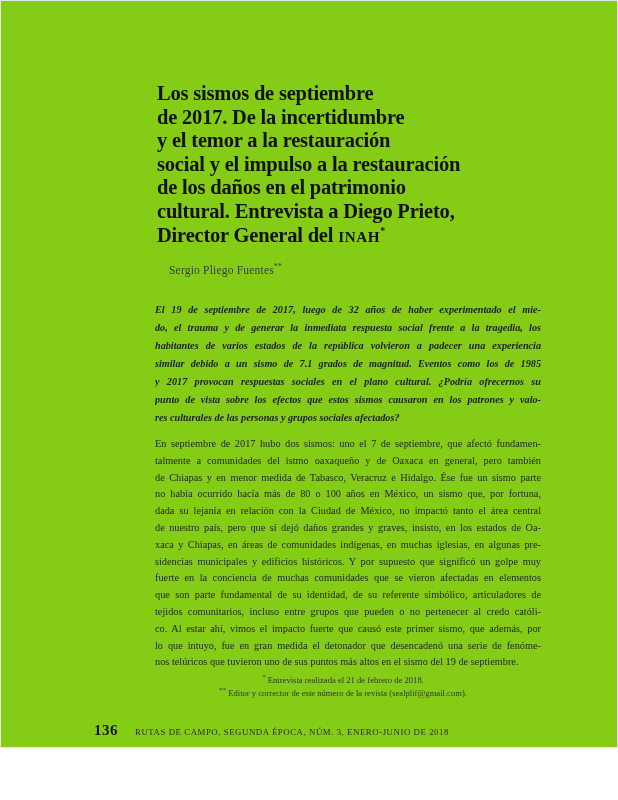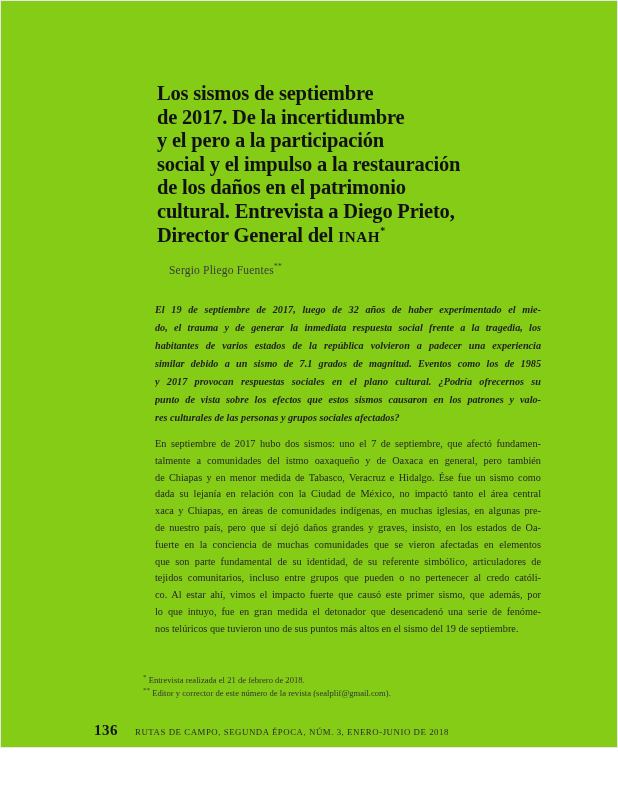--- a/index.html
+++ b/index.html
@@ -76,20 +76,21 @@
   .jline.final { text-align-last: left; }
   
   .footnotes-block {
     position: absolute;
     left: 143px;
     top: 674px;
     width: 400px;
     font-size: 8.6px;
     line-height: 12.9px;
     color: #333333;
+    text-align: center;
   }
   .footnote-marker { font-size: 7px; vertical-align: super; line-height: 0; }
   
   .page-footer {
     position: absolute;
     left: 80px;
     top: 722px;
     display: flex;
     align-items: baseline;
   }
@@ -109,21 +110,21 @@
 </style>
 </head>
 <body>
 
 <div class="page">
 
   <header class="title-block">
     <h1 class="article-title">
       <span class="title-line">Los sismos de septiembre</span>
       <span class="title-line">de 2017. De la incertidumbre</span>
-      <span class="title-line">y el pero a la participación</span>
+      <span class="title-line">y el temor a la restauración</span>
       <span class="title-line">social y el impulso a la restauración</span>
       <span class="title-line">de los daños en el patrimonio</span>
       <span class="title-line">cultural. Entrevista a Diego Prieto,</span>
       <span class="title-line"><span>Director General del</span> <span class="acronym-sc">INAH</span><span class="title-sup">*</span></span>
     </h1>
   </header>
 
   <div class="author-byline">
     <span>Sergio Pliego Fuentes</span><span class="author-sup">**</span>
   </div>
@@ -134,24 +135,26 @@
     <span class="jline">habitantes de varios estados de la república volvieron a padecer una experiencia</span>
     <span class="jline">similar debido a un sismo de 7.1 grados de magnitud. Eventos como los de 1985</span>
     <span class="jline">y 2017 provocan respuestas sociales en el plano cultural. ¿Podría ofrecernos su</span>
     <span class="jline">punto de vista sobre los efectos que estos sismos causaron en los patrones y valo-</span>
     <span class="jline final">res culturales de las personas y grupos sociales afectados?</span>
   </section>
 
   <section class="answer-block">
     <span class="jline">En septiembre de 2017 hubo dos sismos: uno el 7 de septiembre, que afectó fundamen-</span>
     <span class="jline">talmente a comunidades del istmo oaxaqueño y de Oaxaca en general, pero también</span>
-    <span class="jline">de Chiapas y en menor medida de Tabasco, Veracruz e Hidalgo. Ése fue un sismo como</span>
+    <span class="jline">de Chiapas y en menor medida de Tabasco, Veracruz e Hidalgo. Ése fue un sismo parte</span>
+    <span class="jline">no había ocurrido hacía más de 80 o 100 años en México, un sismo que, por fortuna,</span>
     <span class="jline">dada su lejanía en relación con la Ciudad de México, no impactó tanto el área central</span>
+    <span class="jline">de nuestro país, pero que sí dejó daños grandes y graves, insisto, en los estados de Oa-</span>
     <span class="jline">xaca y Chiapas, en áreas de comunidades indígenas, en muchas iglesias, en algunas pre-</span>
-    <span class="jline">de nuestro país, pero que sí dejó daños grandes y graves, insisto, en los estados de Oa-</span>
+    <span class="jline">sidencias municipales y edificios históricos. Y por supuesto que significó un golpe muy</span>
     <span class="jline">fuerte en la conciencia de muchas comunidades que se vieron afectadas en elementos</span>
     <span class="jline">que son parte fundamental de su identidad, de su referente simbólico, articuladores de</span>
     <span class="jline">tejidos comunitarios, incluso entre grupos que pueden o no pertenecer al credo católi-</span>
     <span class="jline">co. Al estar ahí, vimos el impacto fuerte que causó este primer sismo, que además, por</span>
     <span class="jline">lo que intuyo, fue en gran medida el detonador que desencadenó una serie de fenóme-</span>
     <span class="jline final">nos telúricos que tuvieron uno de sus puntos más altos en el sismo del 19 de septiembre.</span>
   </section>
 
   <div class="footnotes-block">
     <div class="footnote">

